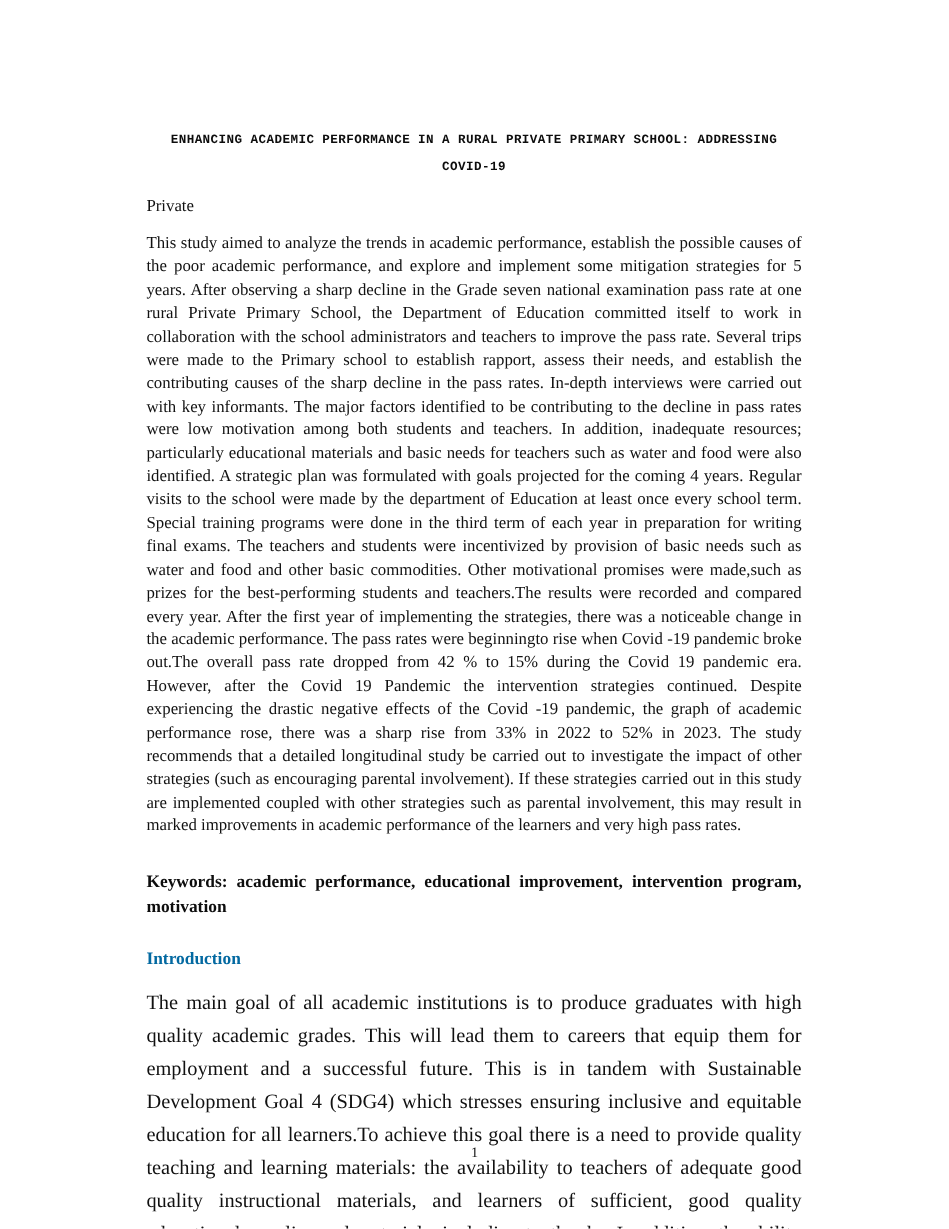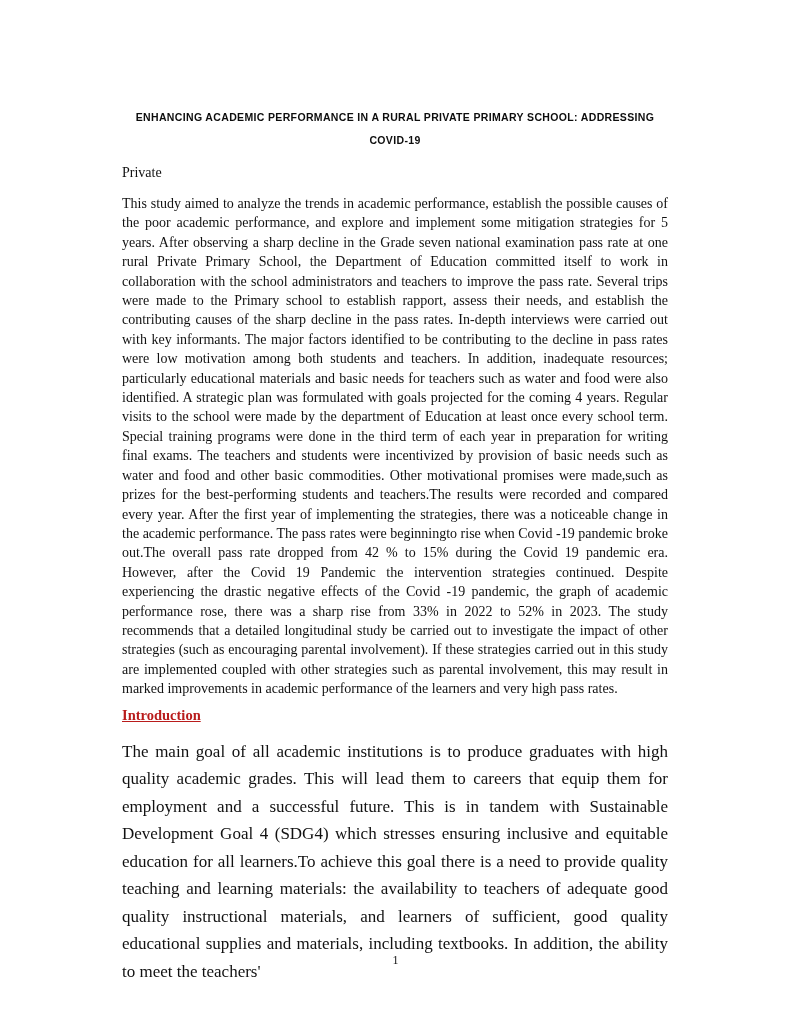--- a/index.html
+++ b/index.html
@@ -11,21 +11,21 @@
   .page {
     position: relative;
     width: 791px;
     height: 1024px;
     margin: 0 auto;
     background: #ffffff;
     padding: 106px 123px 0 122px;
     overflow: hidden;
   }
   .doc-title {
-    font-family: Liberation Sans, sans-serif;
+    font-family: Liberation Mono, monospace;
     font-weight: bold;
     font-size: 10.5px;
     letter-spacing: 0.35px;
     text-align: center;
     line-height: 23px;
     color: #0d0d0d;
   }
   .abstract-heading {
     margin-top: 13px;
     font-size: 14px;
@@ -41,25 +41,24 @@
   }
   .keywords {
     margin-top: 26px;
     font-size: 14.5px;
     font-weight: bold;
     line-height: 21px;
     text-align: justify;
     color: #0d0d0d;
   }
   .intro-heading {
-    margin-top: 8px;
+    margin-top: 24px;
     font-size: 14.5px;
     font-weight: bold;
-    color: #b91c1c;
-    text-decoration: underline;
+    color: #0369a1;
   }
   .intro-para {
     margin-top: 14px;
     font-size: 17px;
     line-height: 27.5px;
     text-align: justify;
     color: #111111;
   }
   .page-number {
     position: absolute;
@@ -77,20 +76,21 @@
 <div class="page">
 
   <div class="doc-title">
     <div>ENHANCING ACADEMIC PERFORMANCE IN A RURAL PRIVATE PRIMARY SCHOOL: ADDRESSING COVID-19</div>
   </div>
 
   <div class="abstract-heading">Private</div>
 
   <div class="abstract-para">This study aimed to analyze the trends in academic performance, establish the possible causes of the poor academic performance, and explore and implement some mitigation strategies for 5 years. After observing a sharp decline in the Grade seven national examination pass rate at one rural Private Primary School, the Department of Education committed itself to work in collaboration with the school administrators and teachers to improve the pass rate. Several trips were made to the Primary school to establish rapport, assess their needs, and establish the contributing causes of the sharp decline in the pass rates. In-depth interviews were carried out with key informants. The major factors identified to be contributing to the decline in pass rates were low motivation among both students and teachers. In addition, inadequate resources; particularly educational materials and basic needs for teachers such as water and food were also identified. A strategic plan was formulated with goals projected for the coming 4 years. Regular visits to the school were made by the department of Education at least once every school term. Special training programs were done in the third term of each year in preparation for writing final exams. The teachers and students were incentivized by provision of basic needs such as water and food and other basic commodities. Other motivational promises were made,such as prizes for the best-performing students and teachers.The results were recorded and compared every year. After the first year of implementing the strategies, there was a noticeable change in the academic performance. The pass rates were beginningto rise when Covid -19 pandemic broke out.The overall pass rate dropped from 42 % to 15% during the Covid 19 pandemic era. However, after the Covid 19 Pandemic the intervention strategies continued. Despite experiencing the drastic negative effects of the Covid -19 pandemic, the graph of academic performance rose, there was a sharp rise from 33% in 2022 to 52% in 2023. The study recommends that a detailed longitudinal study be carried out to investigate the impact of other strategies (such as encouraging parental involvement). If these strategies carried out in this study are implemented coupled with other strategies such as parental involvement, this may result in marked improvements in academic performance of the learners and very high pass rates.</div>
 
+  <div class="keywords">Keywords: academic performance, educational improvement, intervention program, motivation</div>
 
   <div class="intro-heading">Introduction</div>
 
   <div class="intro-para">The main goal of all academic institutions is to produce graduates with high quality academic grades. This will lead them to careers that equip them for employment and a successful future. This is in tandem with Sustainable Development Goal 4 (SDG4) which stresses ensuring inclusive and equitable education for all learners.To achieve this goal there is a need to provide quality teaching and learning materials: the availability to teachers of adequate good quality instructional materials, and learners of sufficient, good quality educational supplies and materials, including textbooks. In addition, the ability to meet the teachers'</div>
 
   <div class="page-number">1</div>
 
 </div>
 
 </body></html>

